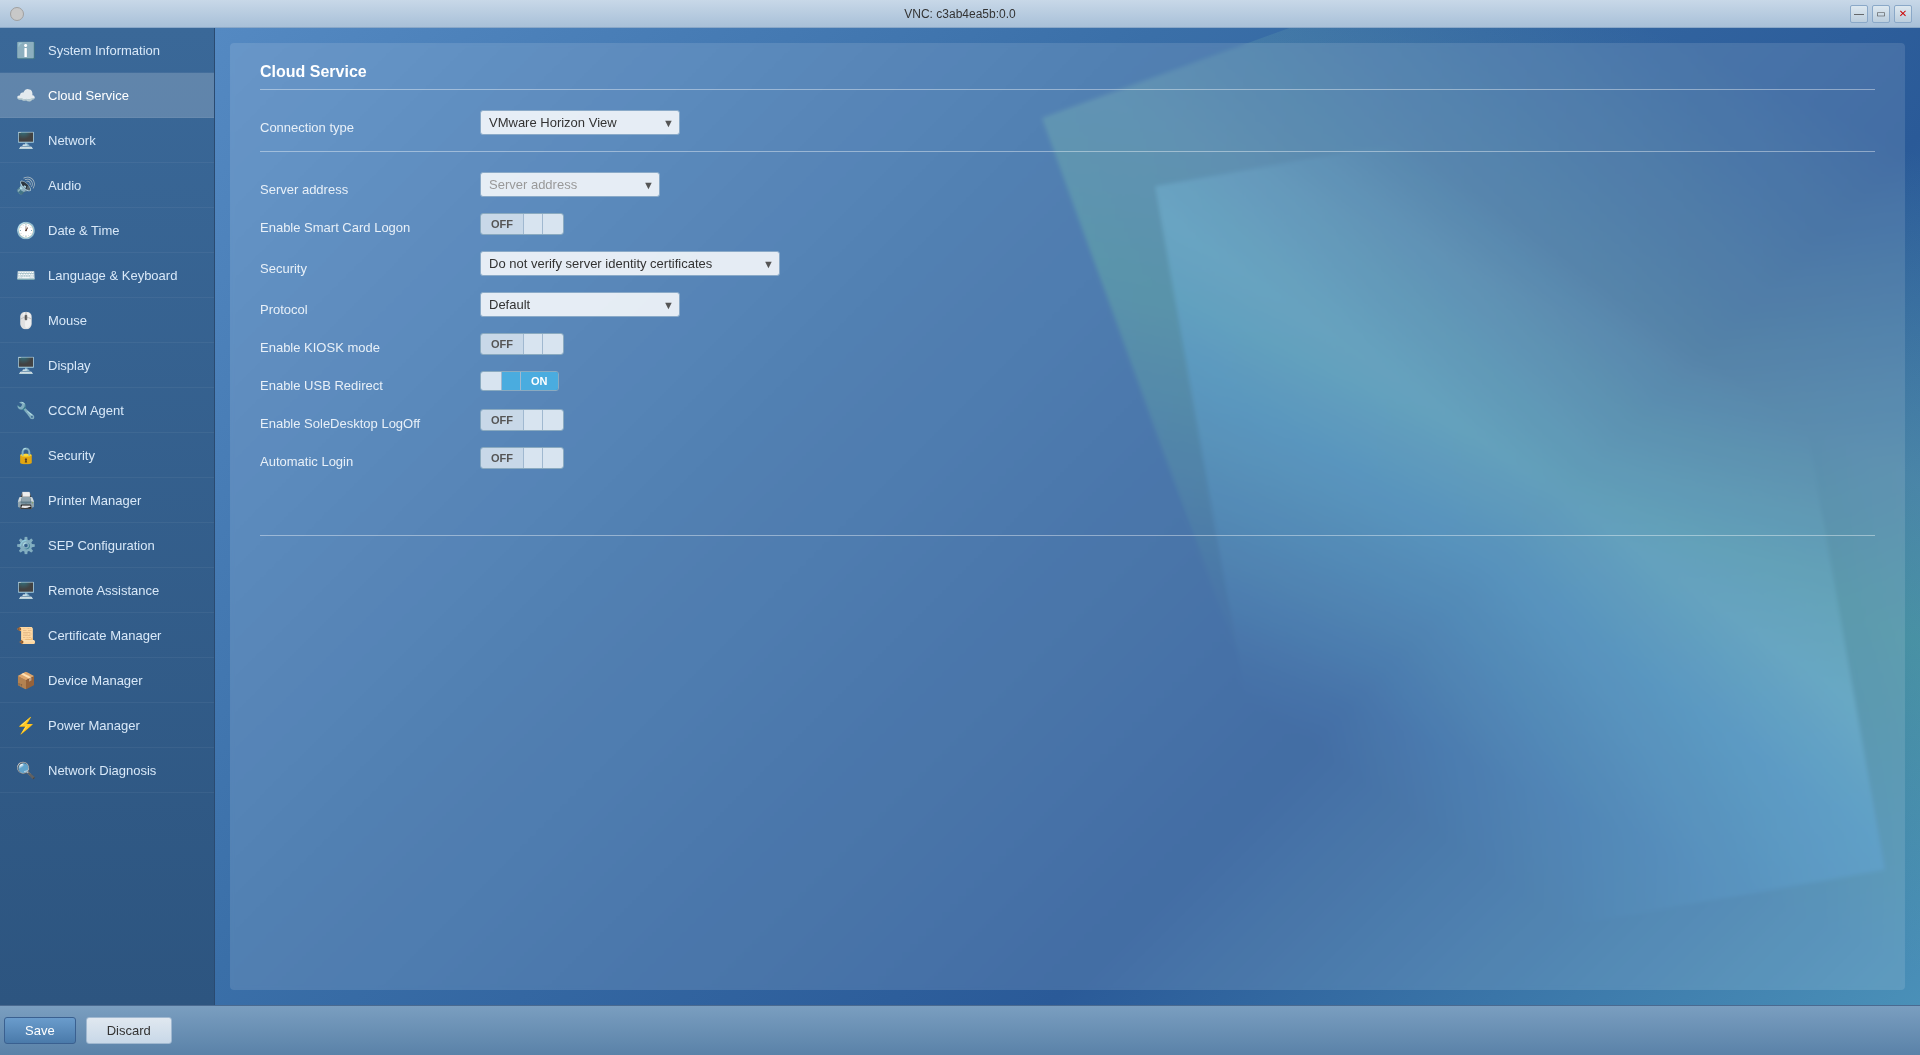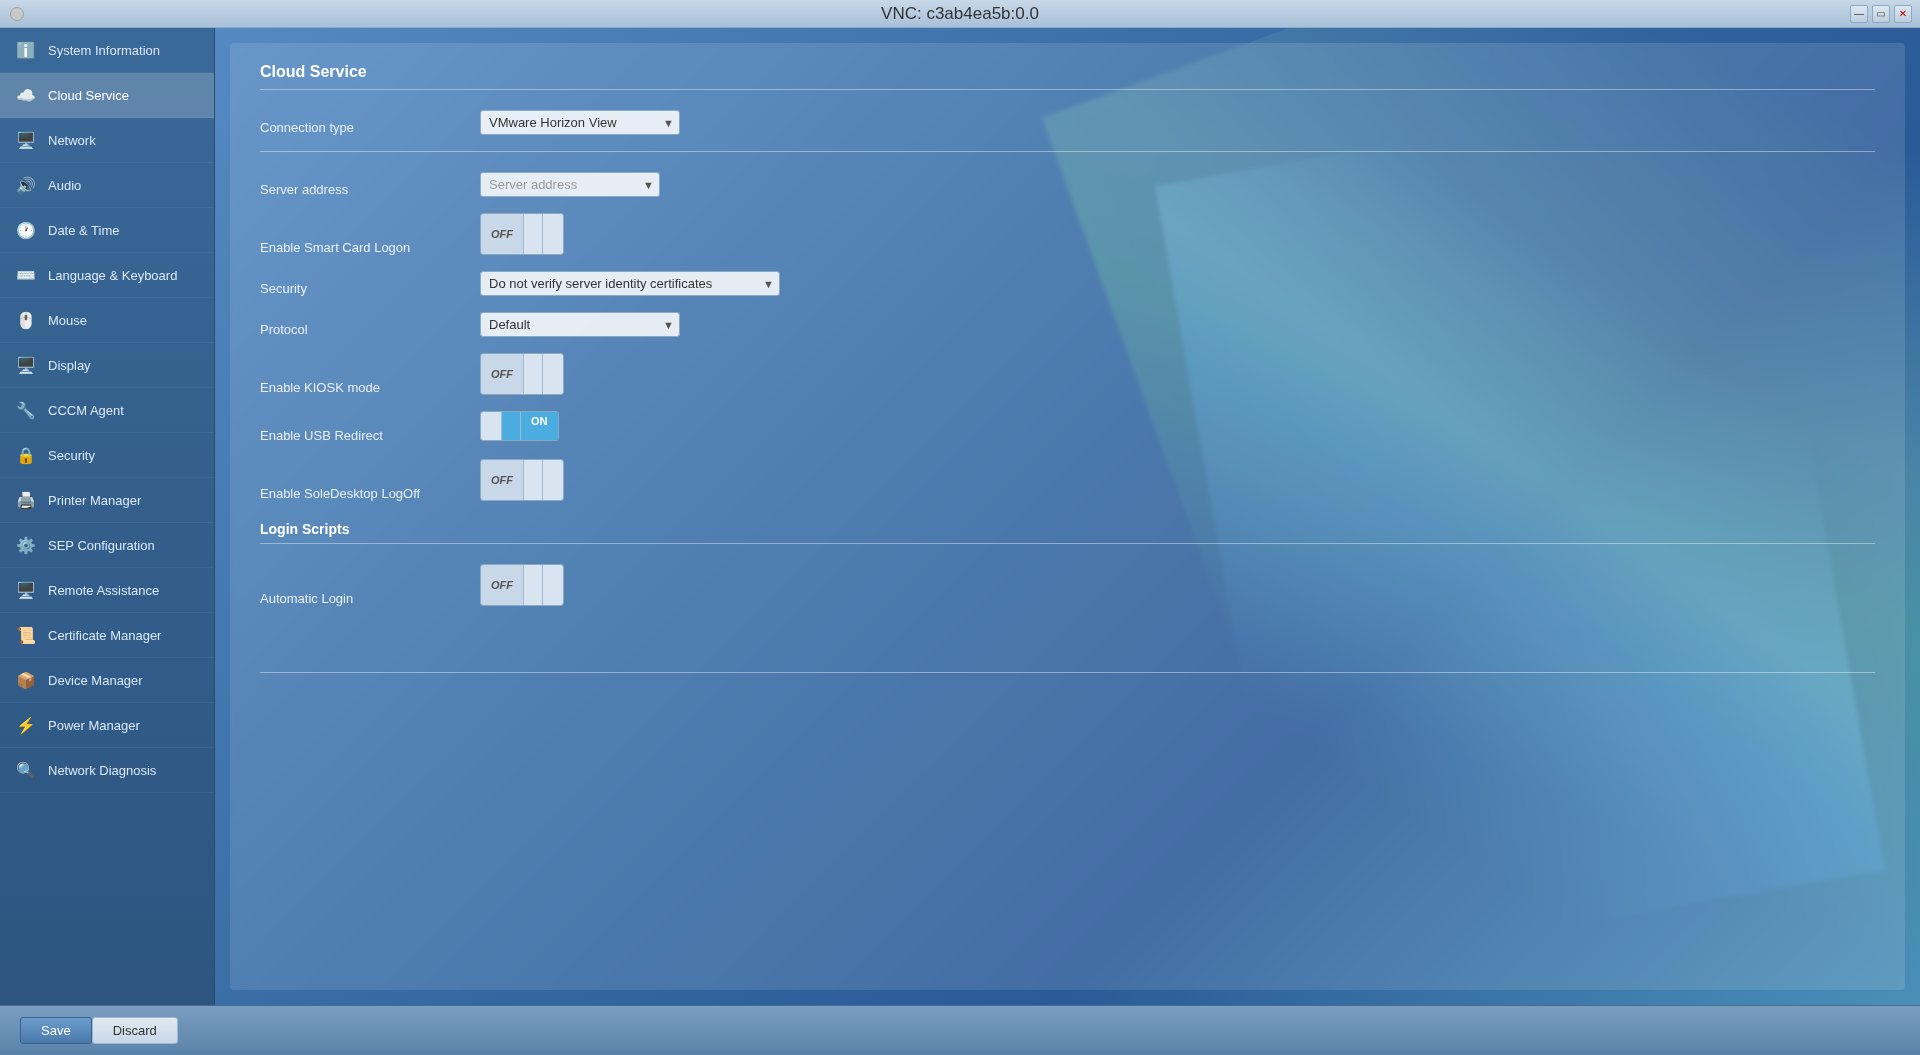--- a/index.html
+++ b/index.html
@@ -17,21 +17,21 @@
       width: 100%;
       height: 28px;
       background: linear-gradient(to bottom, #c8d8e8, #a8c0d8);
       display: flex;
       align-items: center;
       justify-content: center;
       border-bottom: 1px solid #8aa8c8;
       position: relative;
     }
     .titlebar-title {
-      font-size: 17px;
+      font-size: 12px;
       color: #333;
       font-weight: normal;
     }
     .titlebar-controls {
       position: absolute;
       right: 8px;
       display: flex;
       gap: 4px;
     }
     .titlebar-btn {
@@ -216,21 +216,22 @@
       margin-top: 10px;
     }
 
     
     .bottom-bar {
       height: 50px;
       background: linear-gradient(to bottom, #7a9ec0, #5a82a8);
       border-top: 1px solid #4a6a90;
       display: flex;
       align-items: center;
-      padding: 0 20px;
+      padding: 0 4px;
+      gap: 10px;
     }
     .btn {
       padding: 5px 20px;
       border-radius: 3px;
       border: 1px solid #3a6090;
       font-size: 13px;
       cursor: pointer;
       font-weight: normal;
     }
     .btn-save {
@@ -257,24 +258,23 @@
     .toggle-component {
       display: inline-flex;
       border: 1px solid #8aaac0;
       border-radius: 3px;
       overflow: hidden;
       cursor: pointer;
       font-size: 11px;
       font-weight: bold;
     }
     .tog-off {
-      padding: 14px 10px;
+      padding: 4px 10px;
       background: #c8d8e8;
       color: #555;
-      font-style: italic;
     }
     .tog-slider {
       width: 20px;
       background: #d8e4f0;
       border-left: 1px solid #a0b8d0;
       border-right: 1px solid #a0b8d0;
     }
     .tog-on-active {
       padding: 3px 10px;
       background: #4aacdf;
@@ -465,24 +465,20 @@
       <div class="form-label">Enable SoleDesktop LogOff</div>
       <div class="form-control">
         <div class="toggle-component">
           <span class="tog-off">OFF</span>
           <span class="tog-slider"></span>
           <span class="tog-on-inactive"></span>
         </div>
       </div>
     </div>
 
-    <div style="margin-top:20px;">
-      <div class="subsection-title">Login Scripts</div>
-      <hr class="section-divider">
-    </div>
 
     <div class="form-row">
       <div class="form-label">Automatic Login</div>
       <div class="form-control">
         <div class="toggle-component">
           <span class="tog-off">OFF</span>
           <span class="tog-slider"></span>
           <span class="tog-on-inactive"></span>
         </div>
       </div>

